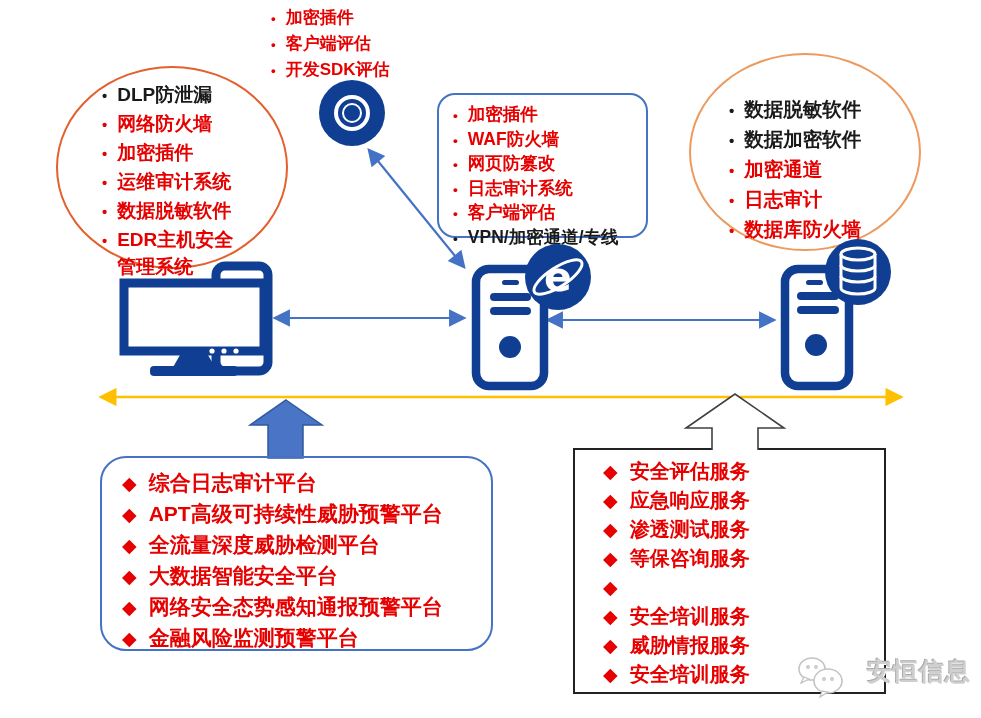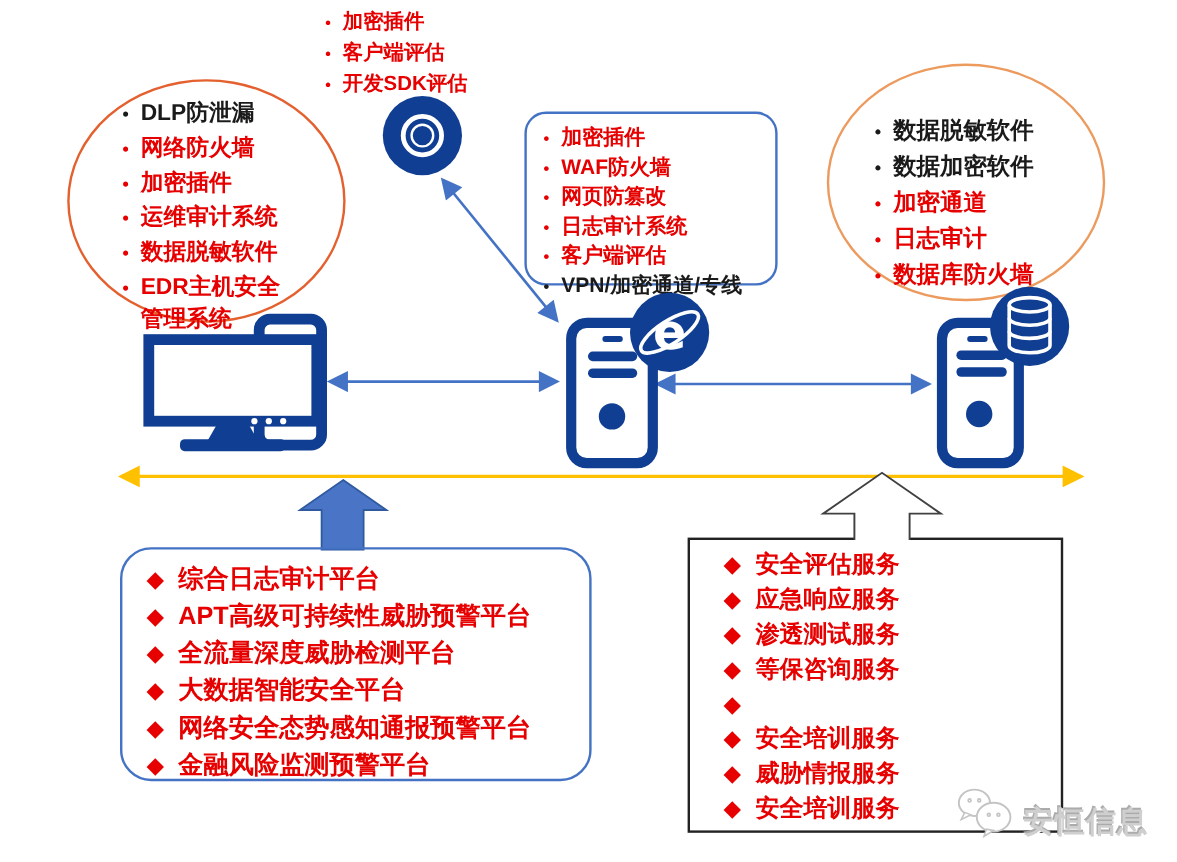--- a/index.html
+++ b/index.html
@@ -2,21 +2,21 @@
 <html><head>
 <meta charset="utf-8">
 <style>
   html,body{margin:0;padding:0;background:#fff;}
   .stage{position:relative;width:981px;height:718px;background:#fff;overflow:hidden;
          font-family:"Liberation Sans","DejaVu Sans",sans-serif;}
   svg.layer{position:absolute;left:0;top:0;pointer-events:none;}
   #layer-bg{z-index:0;}
   .node{position:absolute;z-index:1;box-sizing:border-box;background:transparent;}
   #layer-fg{z-index:2;}
-  .wm{position:absolute;z-index:3;display:flex;align-items:flex-end;gap:6px;}
+  .wm{position:absolute;z-index:3;display:flex;align-items:flex-start;gap:20px;}
 
   
   .oval{border-radius:50%;}
   #left-oval{left:56px;top:66px;width:232px;height:203px;border:2.5px solid #e4602e;}
   #right-oval{left:689px;top:53px;width:232px;height:198px;border:2px solid #ec9a5e;}
   #middle-box{left:437px;top:93px;width:211px;height:145px;border:2px solid #4472c4;border-radius:18px;}
   #platform-box{left:100px;top:456px;width:393px;height:195px;border:2.5px solid #4472c4;border-radius:26px;}
   #service-box{left:573px;top:448px;width:313px;height:246px;border:2px solid #222;}
 
   

